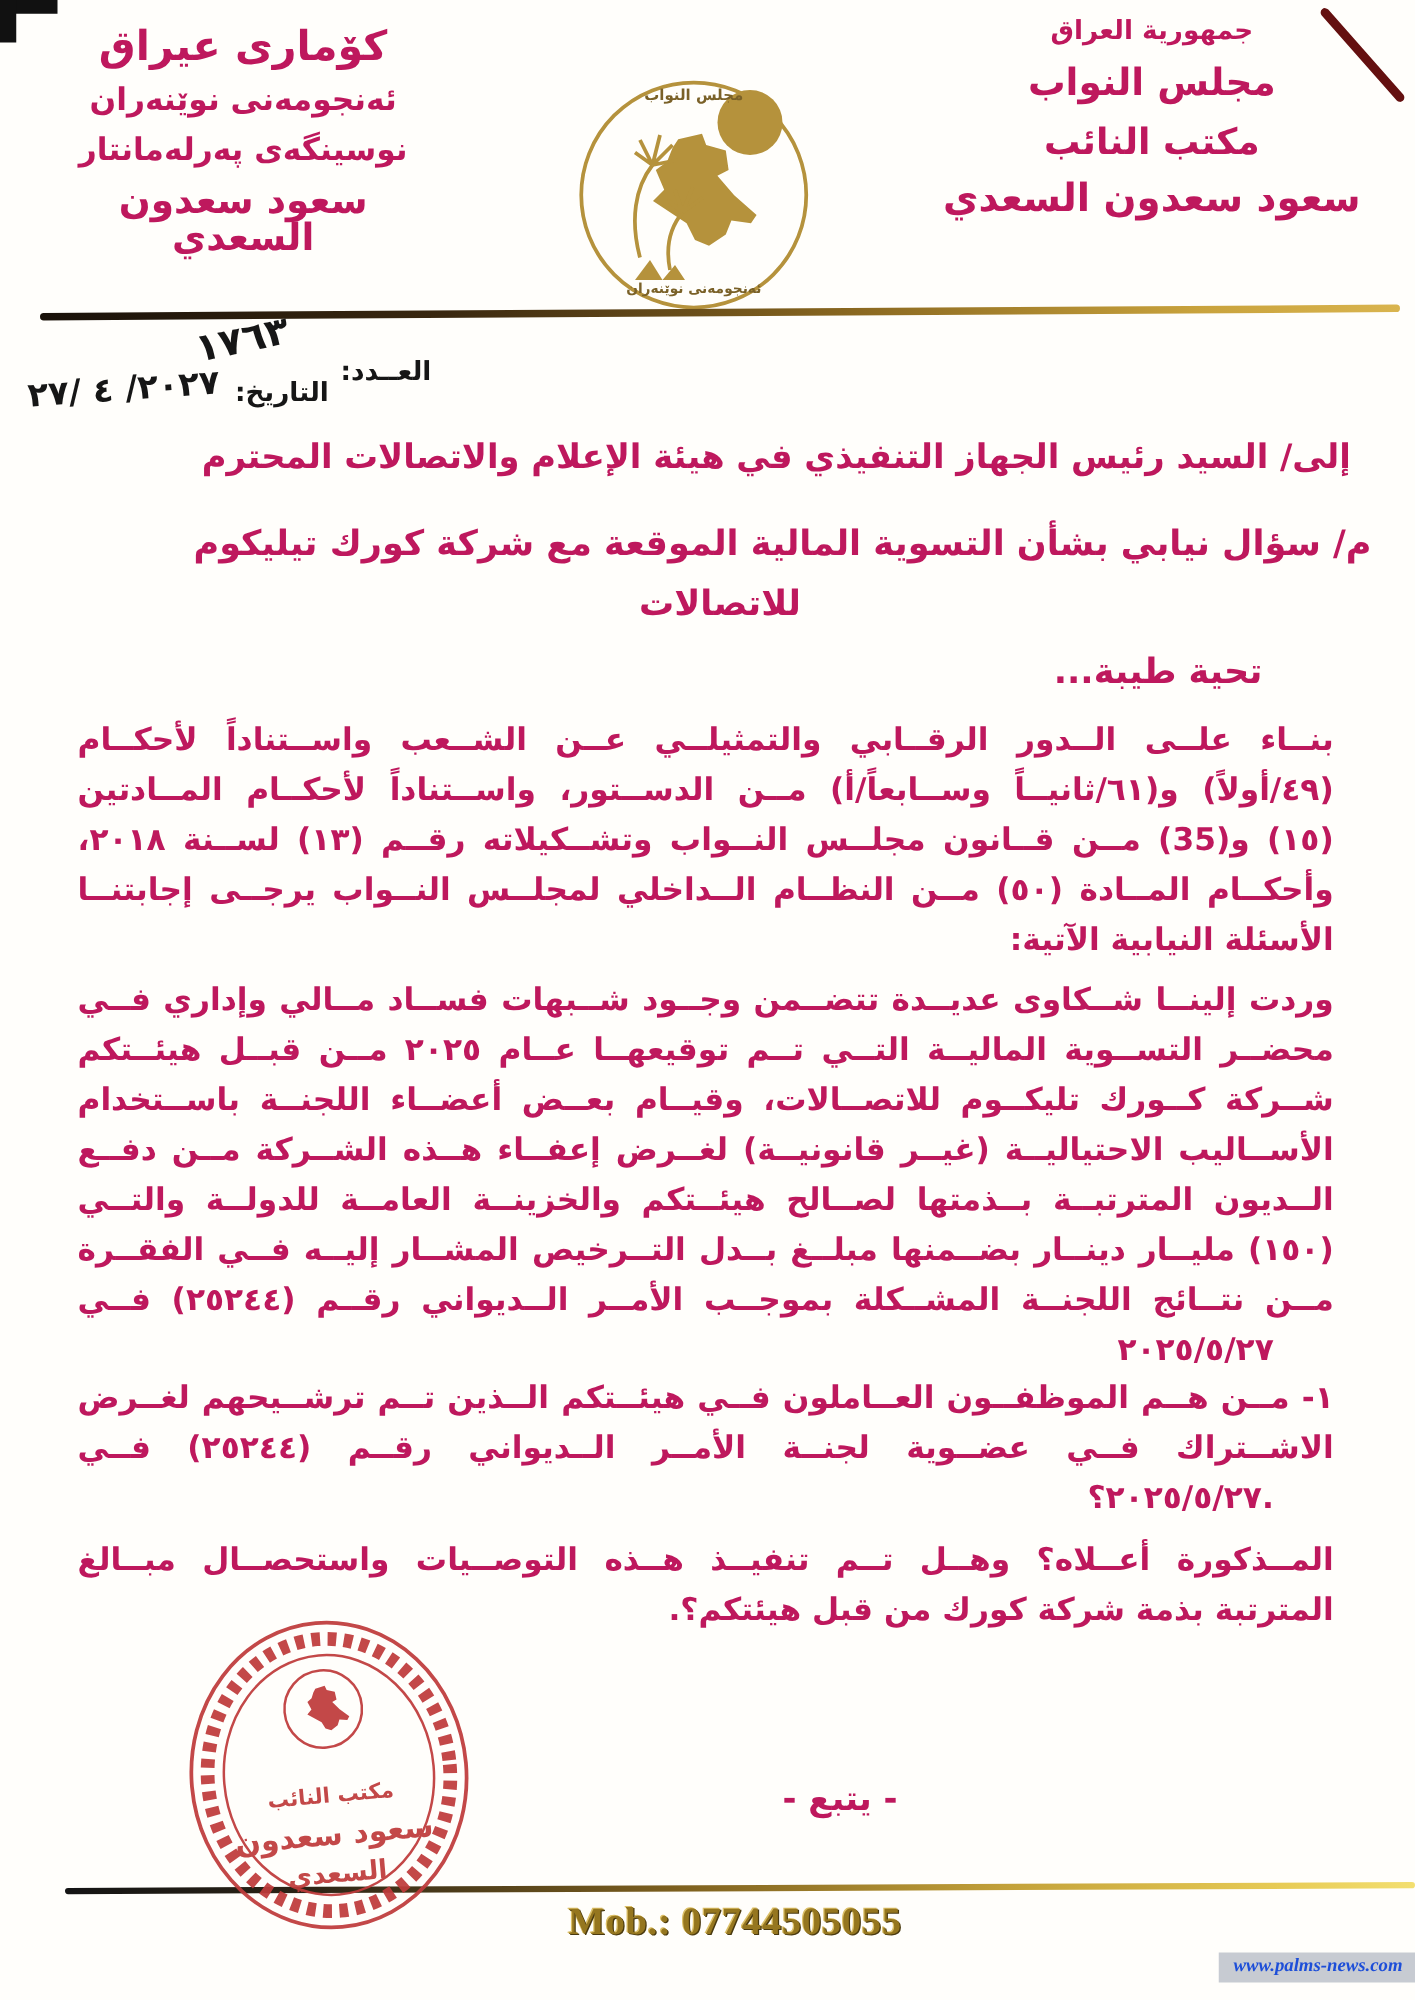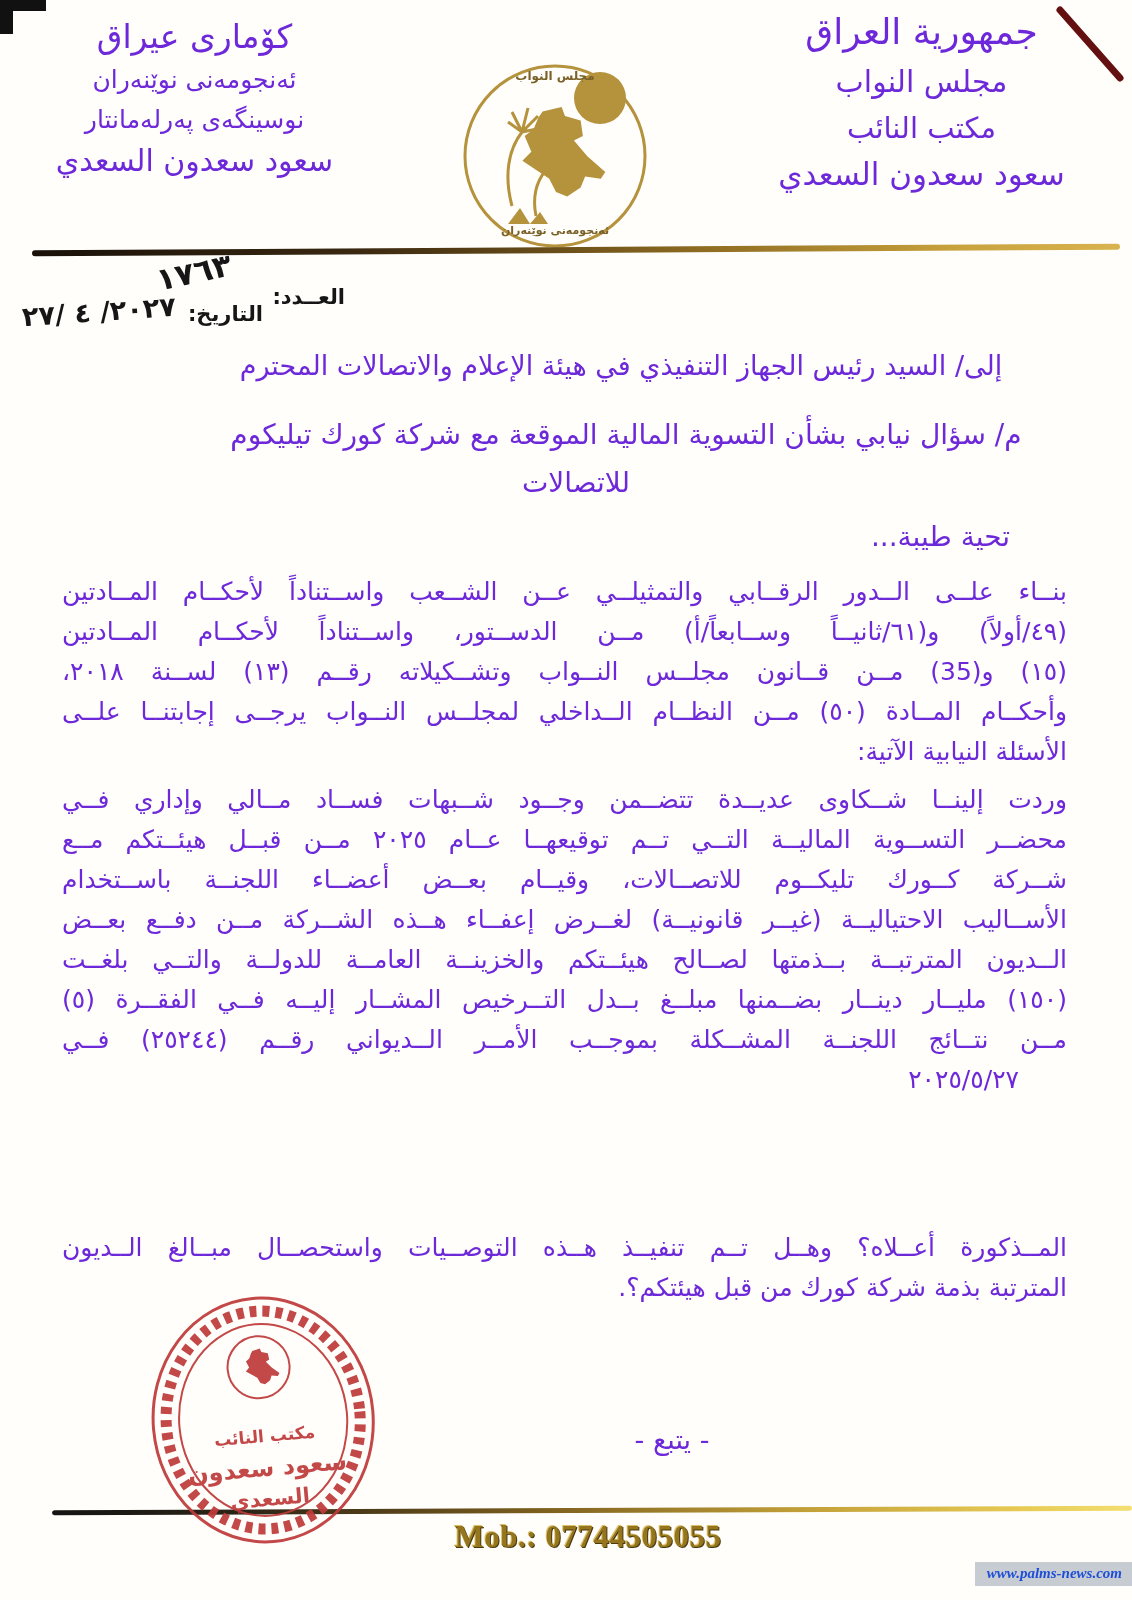--- a/index.html
+++ b/index.html
@@ -2,24 +2,24 @@
 <html lang="ar"><head>
 <meta charset="utf-8">
 <style>
   html,body{margin:0;padding:0;background:#e8e8e8;}
   #page{
     position:relative;width:1132px;height:1600px;margin:0 auto;
     background:#fffefb;overflow:hidden;
     font-family:"DejaVu Sans",sans-serif;color:#161616;
   }
   .abs{position:absolute;}
-  .ar{direction:rtl;font-weight:normal;color:#6d28d9;}
+  .ar{direction:rtl;font-weight:bold;color:#be185d;}
   
   .hdr{text-align:center;line-height:1.0;}
-  .hdr .l1{font-size:36px;margin-bottom:17px;}
+  .hdr .l1{font-size:21px;margin-bottom:17px;}
   .hdr .l2{font-size:30px;margin-bottom:17px;}
   .hdr .l3{font-size:29px;margin-bottom:16px;}
   .hdr .l4{font-size:31px;letter-spacing:1px;}
   .hdr-left .l1{font-size:33px;margin-bottom:14px;}
   .hdr-left .l2{font-size:25px;margin-bottom:15px;}
   .hdr-left .l3{font-size:25px;margin-bottom:14px;}
   .hdr-left .l4{font-size:30px;}
   
   .rule{border-radius:3px;}
   #rule-top{left:32px;top:247px;width:1088px;height:6px;
@@ -136,20 +136,25 @@
     <div class="jline">وردت إلينــا شــكاوى عديــدة تتضــمن وجــود شــبهات فســاد مــالي وإداري فــي</div>
     <div class="jline">محضــر التســوية الماليــة التــي تــم توقيعهــا عــام ٢٠٢٥ مــن قبــل هيئــتكم مــع</div>
     <div class="jline">شــركة كــورك تليكــوم للاتصــالات، وقيــام بعــض أعضــاء اللجنــة باســتخدام</div>
     <div class="jline">الأســاليب الاحتياليــة (غيــر قانونيــة) لغــرض إعفــاء هــذه الشــركة مــن دفــع بعــض</div>
     <div class="jline">الــديون المترتبــة بــذمتها لصــالح هيئــتكم والخزينــة العامــة للدولــة والتــي بلغــت</div>
     <div class="jline">(١٥٠) مليــار دينــار بضــمنها مبلــغ بــدل التــرخيص المشــار إليــه فــي الفقــرة (٥)</div>
     <div class="jline">مــن نتــائج اللجنــة المشــكلة بموجــب الأمــر الــديواني رقــم (٢٥٢٤٤) فــي</div>
     <div class="dateline"><span class="inner">٢٠٢٥/٥/٢٧</span></div>
   </div>
 
+  <div class="abs ar body-block" id="q1">
+    <div class="jline">١- مــن هــم الموظفــون العــاملون فــي هيئــتكم الــذين تــم ترشــيحهم لغــرض</div>
+    <div class="jline">الاشــتراك فــي عضــوية لجنــة الأمــر الــديواني رقــم (٢٥٢٤٤) فــي</div>
+    <div class="dateline"><span class="inner">٢٠٢٥/٥/٢٧؟.</span></div>
+  </div>
 
   <div class="abs ar body-block" id="q2">
     <div class="jline">المــذكورة أعــلاه؟ وهــل تــم تنفيــذ هــذه التوصــيات واستحصــال مبــالغ الــديون</div>
     <div class="rline">المترتبة بذمة شركة كورك من قبل هيئتكم؟.</div>
   </div>
 
   <div class="abs ar" id="continued">- يتبع -</div>
 
   <div class="abs rule" id="rule-bottom"></div>
 

